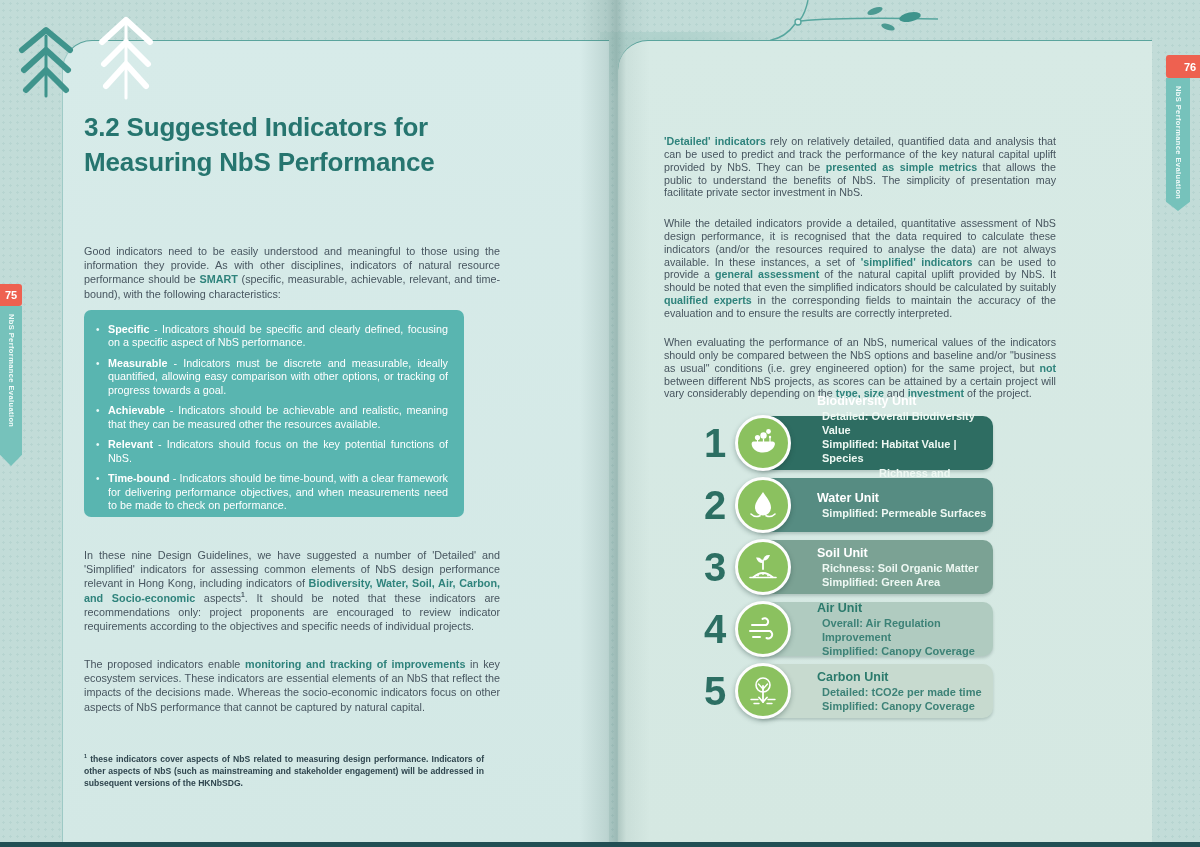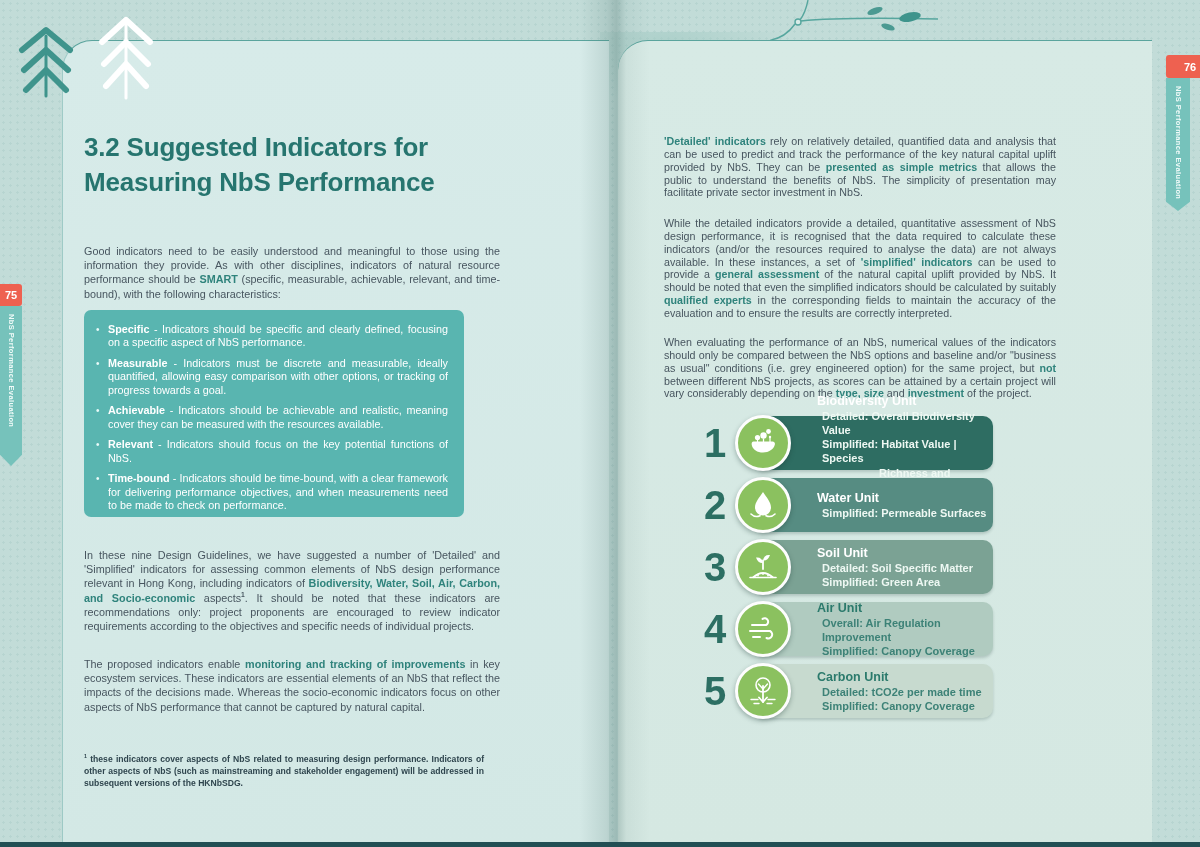--- a/index.html
+++ b/index.html
@@ -20,21 +20,21 @@
   .gutter{position:absolute;left:580px;top:0;width:70px;height:847px;pointer-events:none;
     background:linear-gradient(to right,rgba(70,110,105,0) 0%,rgba(70,110,105,.16) 38%,rgba(70,110,105,.30) 52%,rgba(70,110,105,.08) 66%,rgba(70,110,105,0) 100%);}
   .bottom-strip{position:absolute;left:0;bottom:0;width:1200px;height:5px;background:#224f54;}
   
   .body-text{position:absolute;color:#47555f;font-size:10.8px;line-height:1.3;text-align:justify;}
   .rp .body-text,.body-text.rp{line-height:1.21;font-size:10.7px;margin-left:8px;}
   span.s-bt{font-weight:700;color:#2f837c;}
   span.s-sup{vertical-align:super;font-size:.62em;font-weight:700;}
   
   .title-line{position:absolute;left:84px;white-space:nowrap;font-weight:700;color:#26756f;
-    font-size:26px;letter-spacing:-.2px;margin-top:20px;}
+    font-size:26px;letter-spacing:-.2px;}
   .section-heading{position:absolute;left:84px;top:206px;font-weight:700;color:#2d837b;font-size:15px;}
   .smart-box{position:absolute;left:84px;top:310px;width:380px;height:207px;box-sizing:border-box;
     background:#59b5b0;border-radius:7px;padding:13px 16px 10px 12px;}
   .smart-item{display:flex;margin-bottom:7px;color:#fff;font-size:10.8px;line-height:1.25;text-align:justify;}
   .smart-bullet{flex:0 0 12px;color:#e9fbf9;font-size:10px;line-height:1.35;}
   .smart-term{font-weight:700;}
   .footnote{position:absolute;left:84px;top:744px;width:400px;color:#2f454e;
     font-size:8.6px;line-height:1.4;font-weight:700;text-align:justify;}
   
   .tab-num{position:absolute;background:#ee6150;color:#fff;font-weight:700;font-size:11px;
@@ -126,21 +126,21 @@
     <div class="smart-item">
       <span class="smart-bullet">•</span>
       <span><span class="smart-term">Specific</span><span> - </span><span>Indicators should be specific and clearly defined, focusing on a specific aspect of NbS performance.</span></span>
     </div>
     <div class="smart-item">
       <span class="smart-bullet">•</span>
       <span><span class="smart-term">Measurable</span><span> - </span><span>Indicators must be discrete and measurable, ideally quantified, allowing easy comparison with other options, or tracking of progress towards a goal.</span></span>
     </div>
     <div class="smart-item">
       <span class="smart-bullet">•</span>
-      <span><span class="smart-term">Achievable</span><span> - </span><span>Indicators should be achievable and realistic, meaning cover they can be measured with the resources available.</span></span>
+      <span><span class="smart-term">Achievable</span><span> - </span><span>Indicators should be achievable and realistic, meaning that they can be measured other the resources available.</span></span>
     </div>
     <div class="smart-item">
       <span class="smart-bullet">•</span>
       <span><span class="smart-term">Relevant</span><span> - </span><span>Indicators should focus on the key potential functions of NbS.</span></span>
     </div>
     <div class="smart-item">
       <span class="smart-bullet">•</span>
       <span><span class="smart-term">Time-bound</span><span> - </span><span>Indicators should be time-bound, with a clear framework for delivering performance objectives, and when measurements need to be made to check on performance.</span></span>
     </div>
   </div>
@@ -207,21 +207,21 @@
           <circle cx="13" cy="26.5" r="0.9" fill="#fff"></circle>
             <circle cx="18" cy="25" r="0.9" fill="#fff"></circle>
             <circle cx="23" cy="26.5" r="0.9" fill="#fff"></circle>
           <path d="M18,20 V11.5" stroke="#fff" stroke-width="1.8" stroke-linecap="round"></path>
           <path d="M18,14 C15,14.5 12.5,12.5 11,8.5 C15,8 17.5,10 18,14 Z" fill="#fff"></path>
           <path d="M18,11.5 C21,12 23.5,10 25,6 C21,5.5 18.5,7.5 18,11.5 Z" fill="#fff"></path>
         </svg>
       </div>
       <div class="fig-text">
         <div class="fig-title">Soil Unit</div>
-        <div class="fig-line">Detailed: Soil Specific Matter</div>
+        <div class="fig-line">Richness: Soil Organic Matter</div>
         <div class="fig-line">Simplified: Green Area</div>
       </div>
     </div>
 
     <div class="fig-row dark">
       <div class="fig-bar" style="background-color: rgb(176, 203, 192);"></div>
       <div class="fig-num">4</div>
       <div class="fig-icon">
         <svg width="36" height="36" viewBox="0 0 36 36">
           <path d="M7,14 H21 a3.5,3.5 0 1 0 -3.5,-6" stroke="#fff" stroke-width="2" fill="none" stroke-linecap="round"></path>

